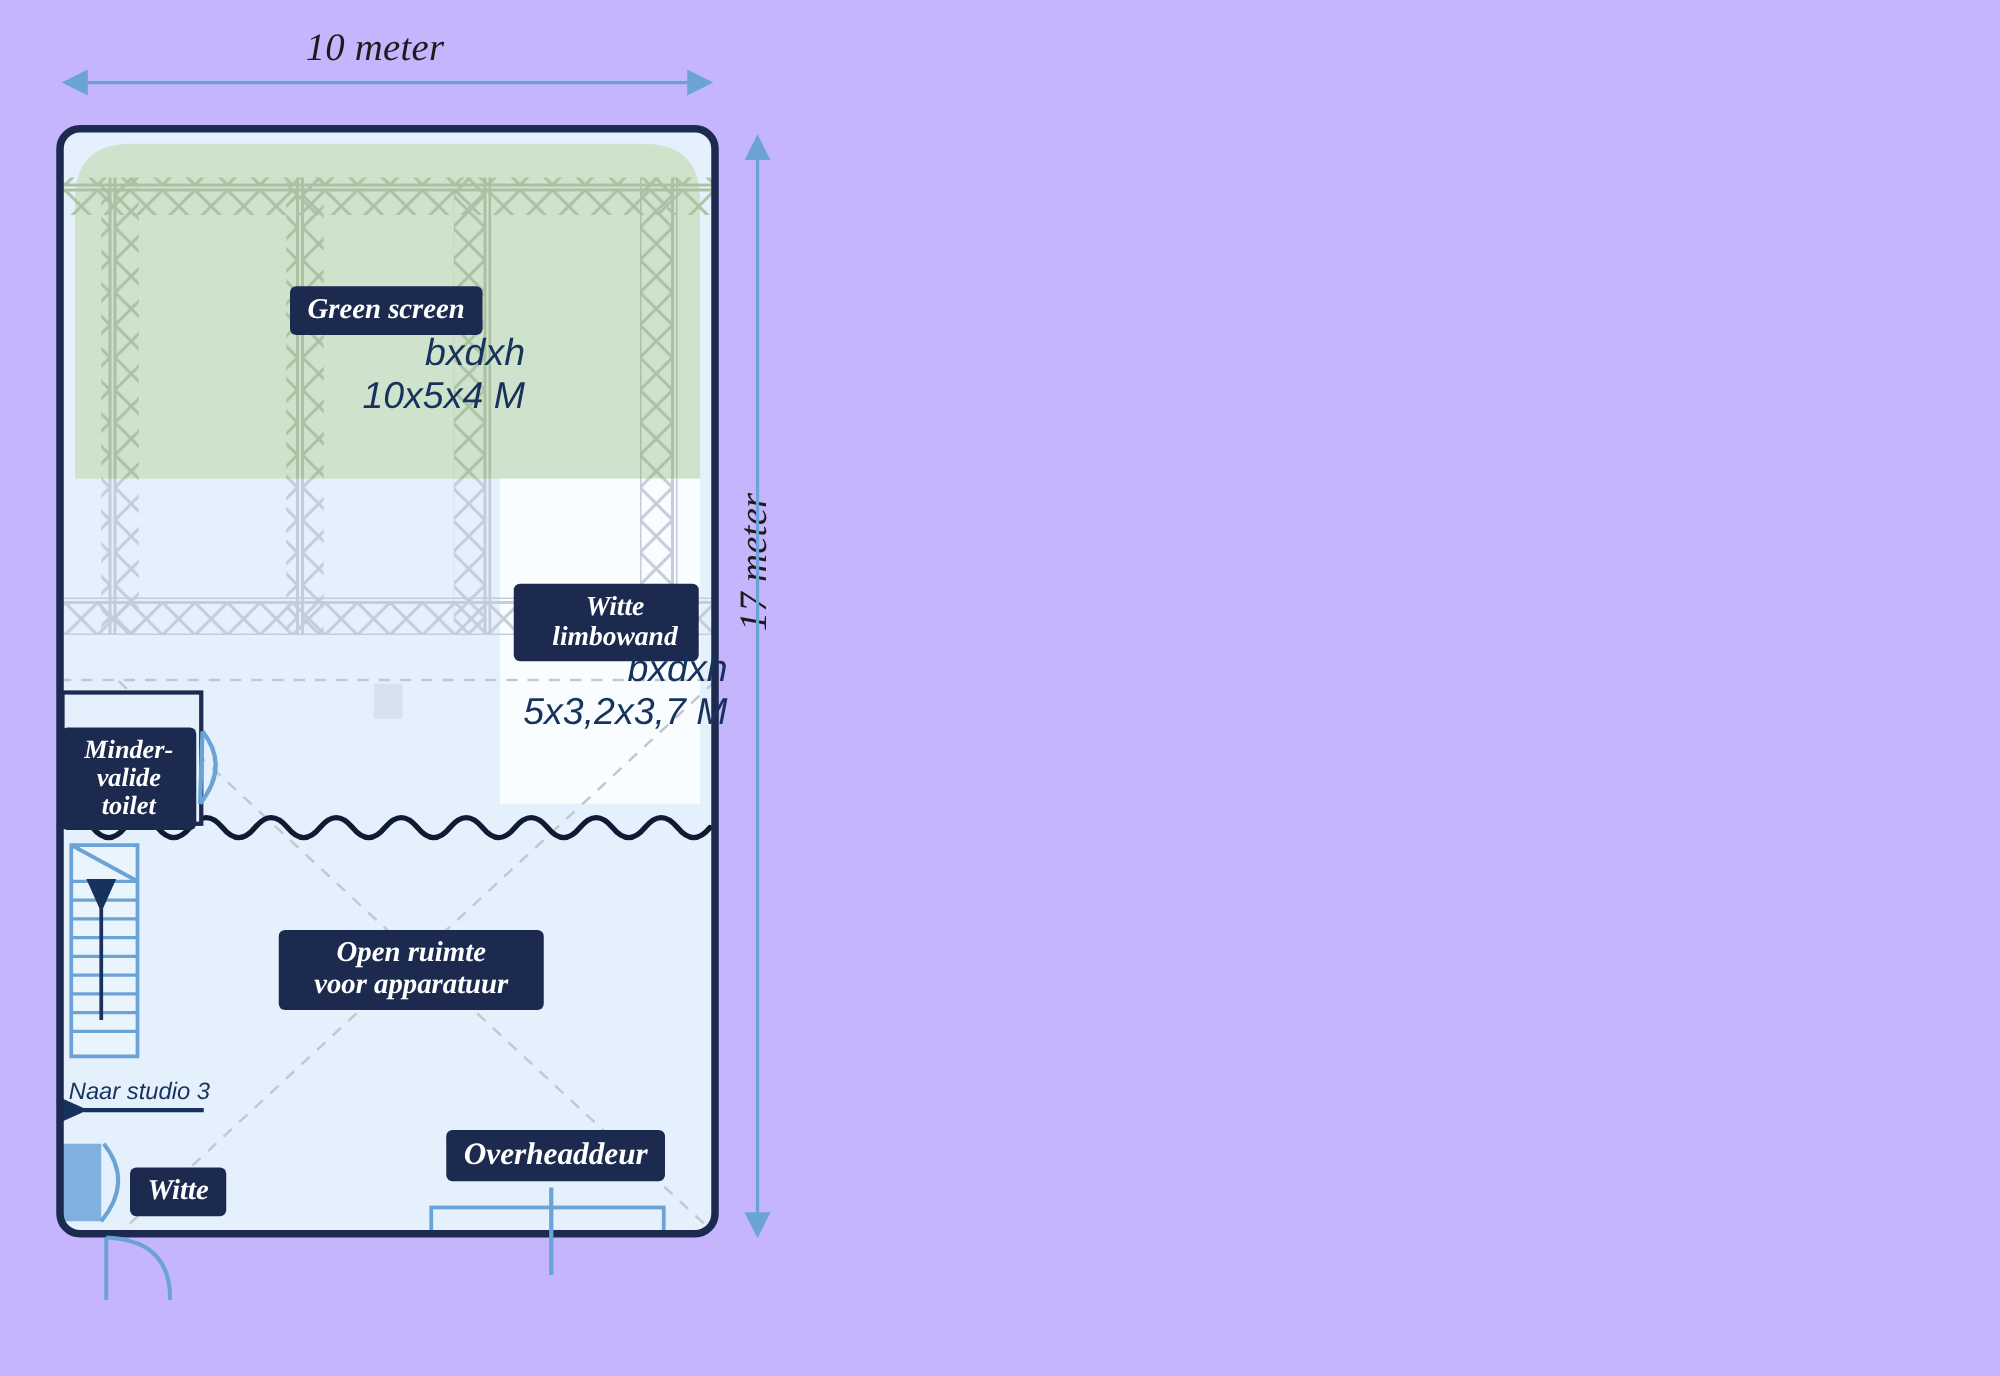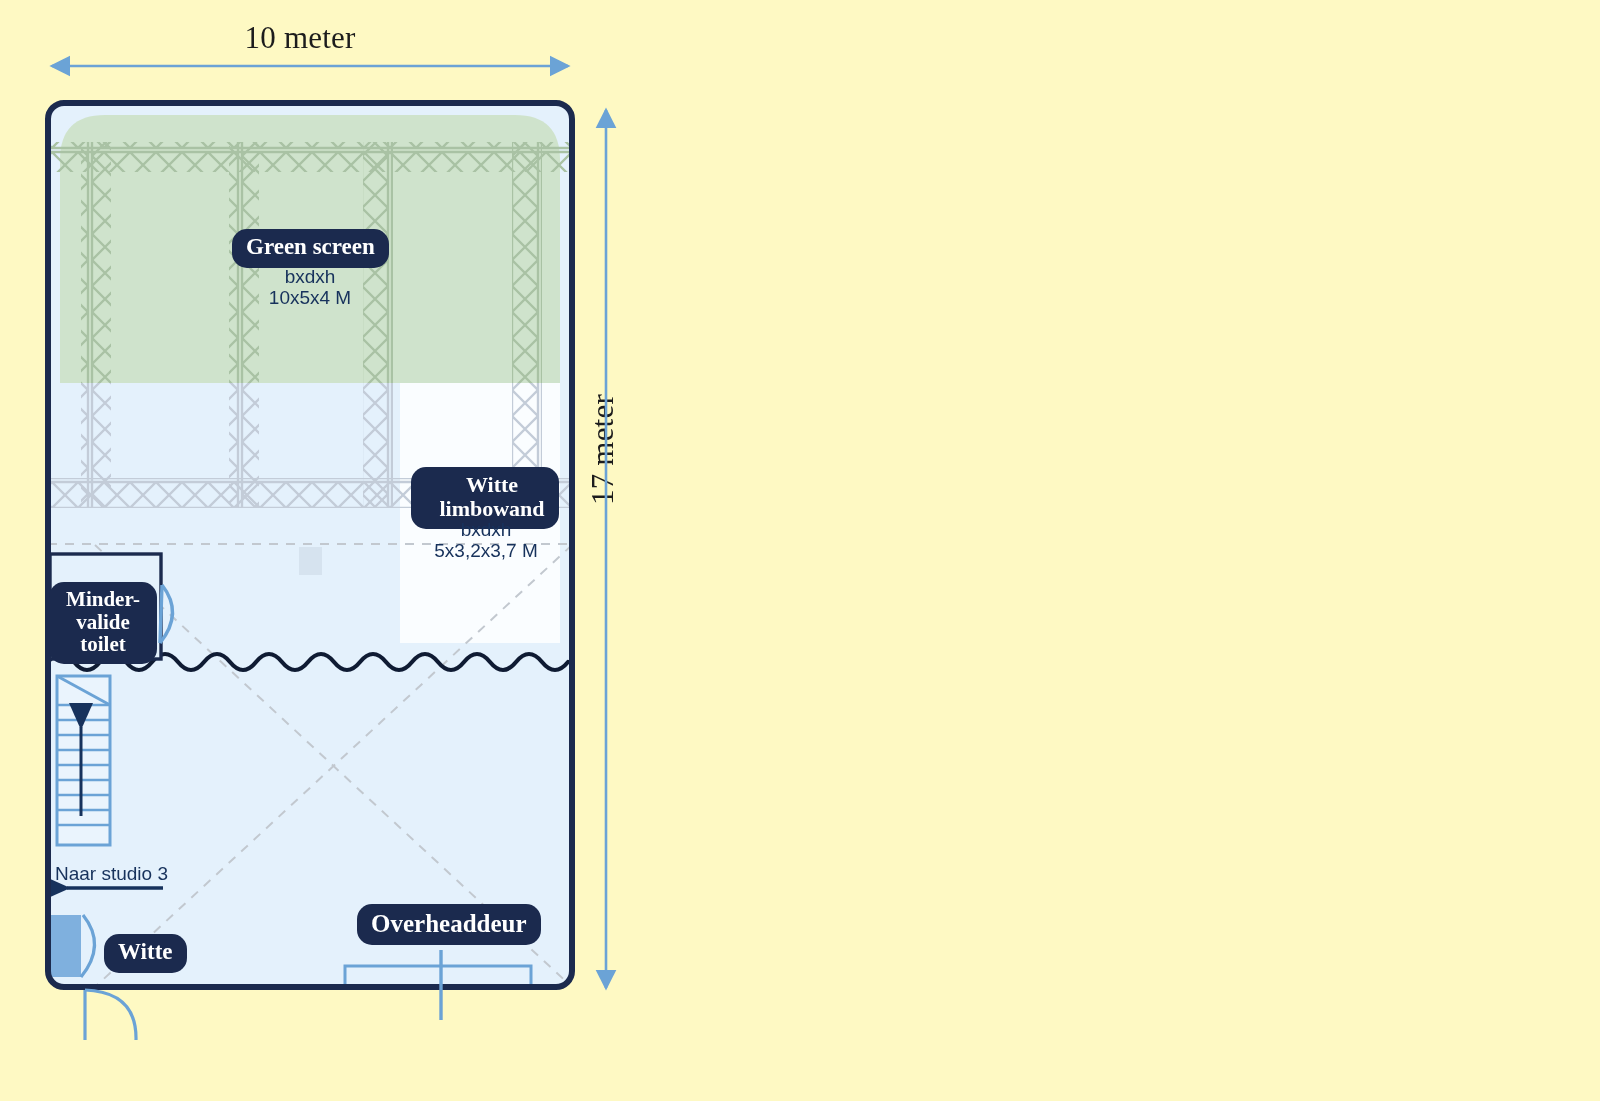--- a/index.html
+++ b/index.html
@@ -9,21 +9,22 @@
     width: 1600px;
     height: 1101px;
     overflow: hidden;
     font-family: "Liberation Sans", sans-serif;
   }
 
   #stage {
     position: relative;
     width: 1600px;
     height: 1101px;
-    background: #fef9c3;
+    background: #c4b5fd;
+    font-style: italic;
   }
 
   
   .dim-label {
     position: absolute;
     font-family: "Liberation Serif", serif;
     font-size: 31px;
     color: #1c1c1c;
     letter-spacing: 0.2px;
     white-space: nowrap;
@@ -51,34 +52,34 @@
     height: 1101px;
   }
 
   
   .badge {
     position: absolute;
     background: #1b2a4e;
     color: #ffffff;
     font-family: "Liberation Serif", serif;
     font-weight: bold;
-    border-radius: 15px;
+    border-radius: 5px;
     padding: 6px 14px 8px 14px;
     line-height: 1.08;
     text-align: center;
     white-space: pre-line;
     box-sizing: border-box;
   }
   .dim-text {
     position: absolute;
     color: #17325c;
     font-family: "Liberation Sans", sans-serif;
-    font-size: 19px;
+    font-size: 30px;
     line-height: 1.12;
-    text-align: center;
+    text-align: right;
     white-space: pre-line;
   }
   .plain-text {
     position: absolute;
     color: #17325c;
     font-family: "Liberation Sans", sans-serif;
     font-size: 20px;
     white-space: nowrap;
   }
 
@@ -227,20 +228,22 @@
 
   <div class="badge" id="badge-limbo">Witte
 limbowand</div>
   <div class="dim-text" id="text-limbo">bxdxh
 5x3,2x3,7 M</div>
 
   <div class="badge" id="badge-toilet">Minder-
 valide
 toilet</div>
 
+  <div class="badge" id="badge-open">Open ruimte
+voor apparatuur</div>
 
   <div class="plain-text" id="text-naar">Naar studio 3</div>
 
   <div class="badge" id="badge-entree">Witte</div>
 
   <div class="badge" id="badge-overhead">Overheaddeur</div>
 
 </div>
 
 </body></html>

